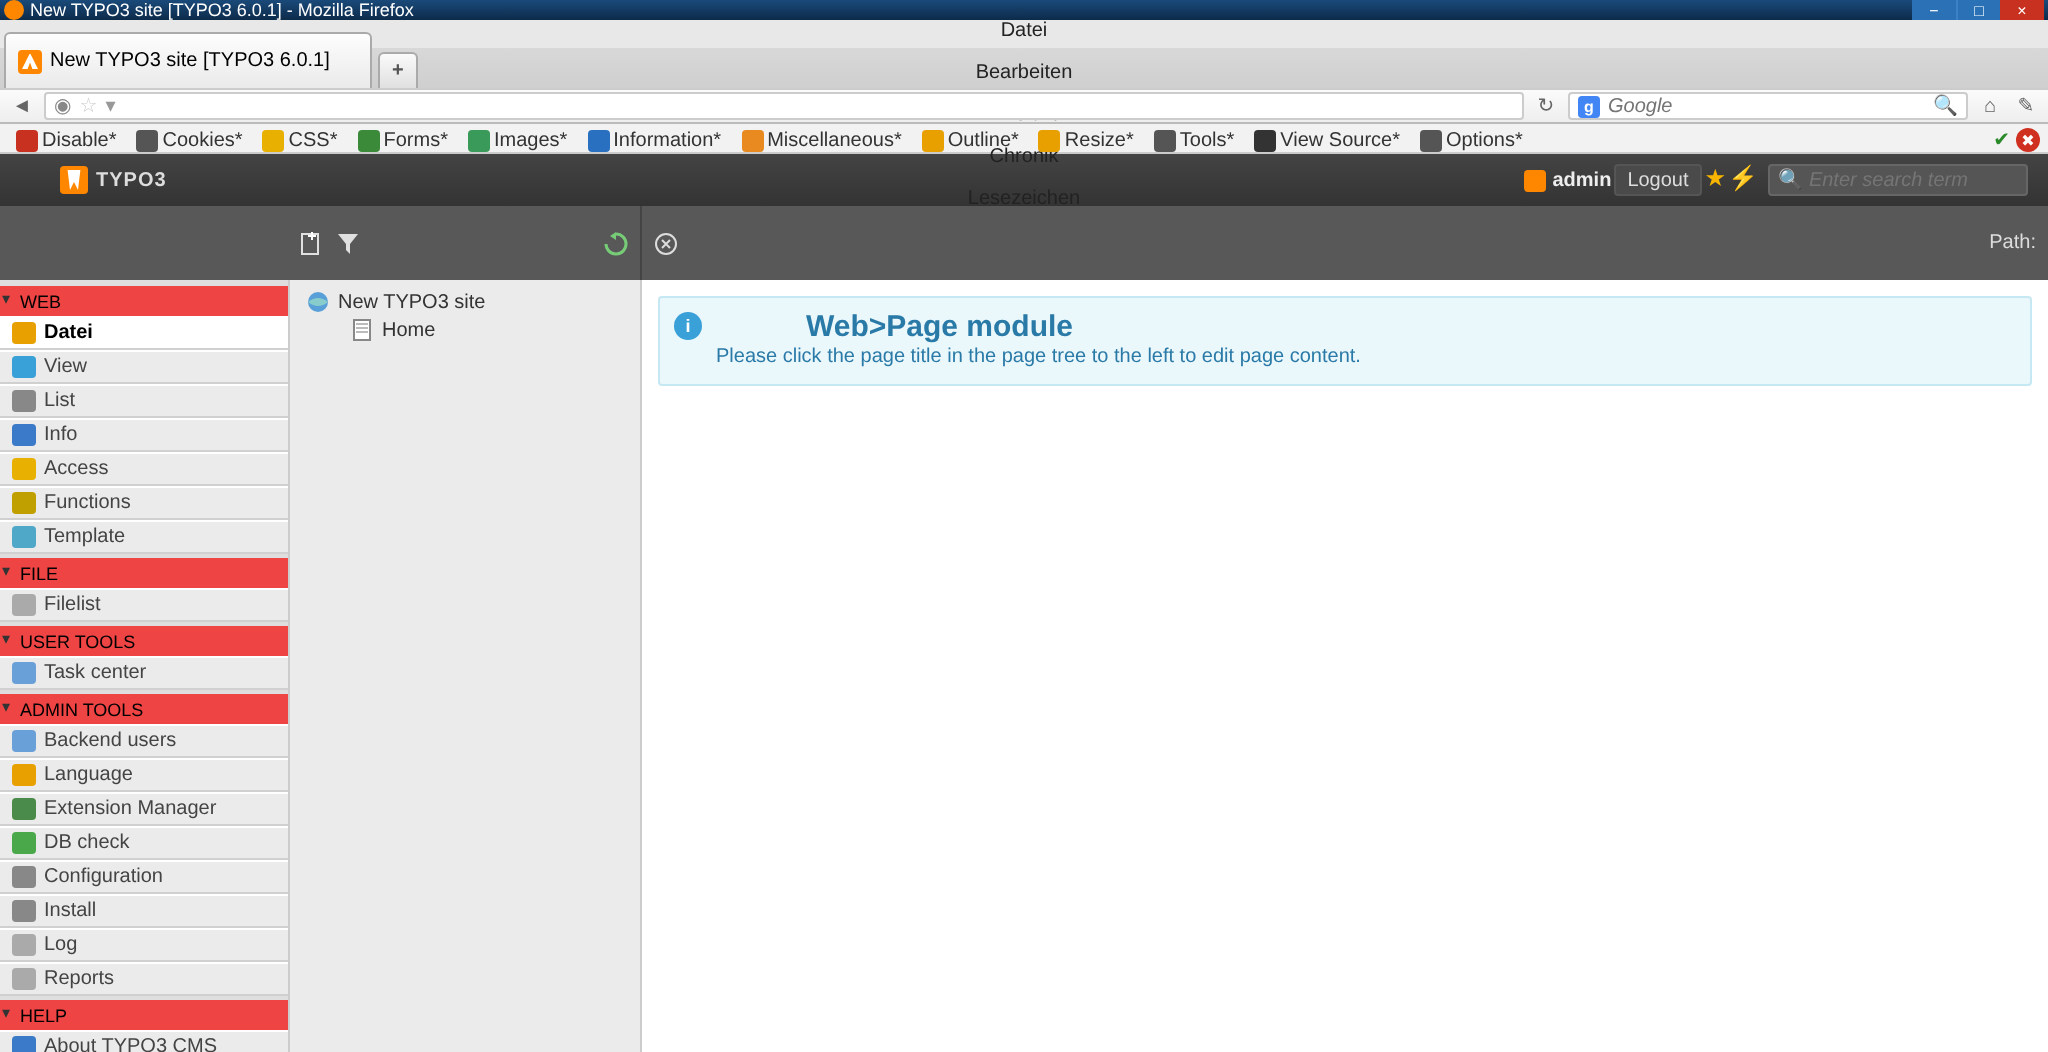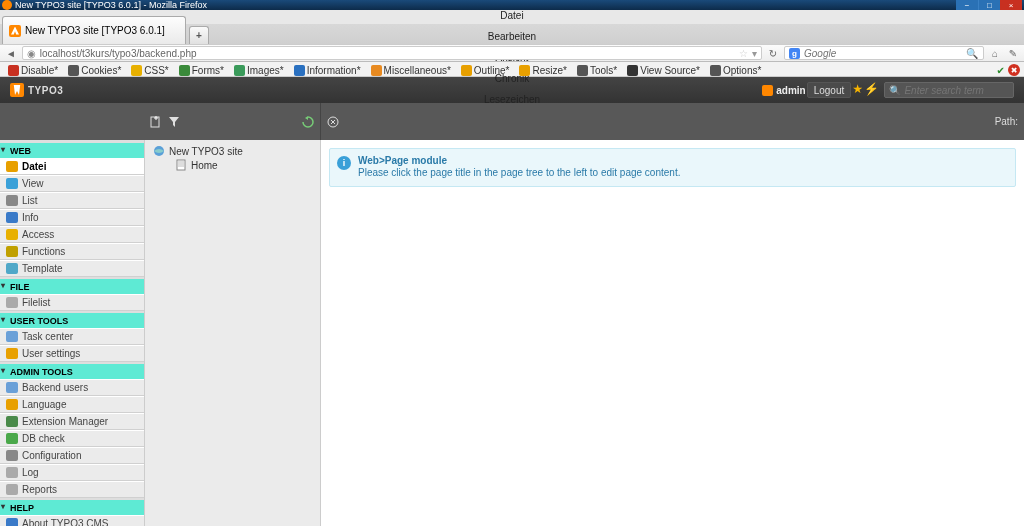--- a/index.html
+++ b/index.html
@@ -39,21 +39,21 @@
   
   .dev-toolbar { height:15px; background:#f2f2f2; border-bottom:1px solid #ccc; display:flex; align-items:flex-end; padding:0 4px; gap:2px; font-size:10px; color:#333; }
   .dev-item { display:flex; align-items:center; gap:2px; padding:0 4px; }
   .dev-item .di { width:11px; height:11px; border-radius:2px; display:inline-block; }
   .dev-toolbar .right { margin-left:auto; display:flex; gap:3px; align-items:center; }
   .chk { color:#2a8a2a; }
   .red-circle { width:12px; height:12px; background:#d03020; border-radius:50%; color:#fff; display:inline-flex; align-items:center; justify-content:center; font-size:8px; }
 
   
   .t3-topbar { height:26px; background:linear-gradient(#444,#333); display:flex; align-items:center; padding:0 10px; }
-  .t3-logo { display:flex; align-items:center; gap:4px; color:#ddd; font-size:13px; font-weight:bold; letter-spacing:0.5px; }
+  .t3-logo { display:flex; align-items:center; gap:4px; color:#ddd; font-size:13px; font-weight:bold; letter-spacing:0.5px;margin-left:20px; }
   .t3-logo .mark { width:14px; height:14px; background:#ff8700; border-radius:2px; position:relative; }
   .t3-logo .mark::after { content:""; position:absolute; left:3px; top:2px; width:8px; height:10px; background:#fff; clip-path: polygon(10% 0, 90% 0, 75% 100%, 50% 60%, 25% 100%); }
   .t3-top-right { margin-left:auto; display:flex; gap:1px; }
   .t3-user { color:#eee; font-size:10px; display:flex; align-items:center; gap:3px; }
   .t3-user .ui { width:11px; height:11px; background:#ff8700; border-radius:2px; }
   .t3-logout { background:#4a4a4a; border:1px solid #555; color:#ddd; padding:1px 6px; border-radius:2px; font-size:10px; }
   .t3-top-right .star { color:#f8b500; font-size:12px; }
   .t3-top-right .bolt { color:#f8c500; font-size:12px; }
   .t3-search { width:130px; height:16px; background:#555; border:1px solid #666; border-radius:2px; display:flex; align-items:center; padding:0 4px; gap:3px; margin-left:4px; }
   .t3-search input { background:transparent; border:none; outline:none; color:#aaa; font-style:italic; width:100%; font-size:10px; }
@@ -64,35 +64,35 @@
   .t3-secondbar .col-mod { width:144px; background:#585858; }
   .t3-secondbar .col-tree { width:176px; background:#585858; display:flex; align-items:center; padding:0 6px; gap:6px; justify-content:space-between; }
   .t3-secondbar .col-content { flex:1; background:#585858; display:flex; align-items:center; padding:0 6px; border-left:1px solid #444; position:relative; }
   .t3-secondbar .icon { width:12px; height:12px; color:#e0e0e0; display:inline-flex; align-items:center; justify-content:center; }
   .path-label { position:absolute; right:6px; color:#ddd; font-size:10px; }
 
   
   .t3-body { display:flex; height:calc(526px - 10px - 14px - 20px - 18px - 15px - 26px - 19px); }
   .module-menu { width:144px; background:#dedede; overflow:auto; padding-top:3px; }
   .mm-group { margin-bottom:2px; }
-  .mm-header { background:#5eead4; color:#000; font-weight:bold; font-size:9px; padding:3px 4px 2px 10px; position:relative; }
+  .mm-header { background:#ef4444; color:#000; font-weight:normal; font-size:9px; padding:3px 4px 2px 10px; position:relative; }
   .mm-header::before { content:"▾"; position:absolute; left:1px; top:2px; font-size:8px; color:#333; }
   .mm-item { background:#ebebeb; border-top:1px solid #fff; border-bottom:1px solid #d0d0d0; padding:2px 4px 2px 22px; position:relative; color:#444; font-size:10px; }
   .mm-item.active { background:#fff; font-weight:bold; color:#000; }
   .mm-item .mi { position:absolute; left:6px; top:2px; width:12px; height:11px; border-radius:2px; }
 
   .page-tree { width:176px; background:#ebebeb; border-left:1px solid #ccc; padding:4px 2px; }
   .tree-node { display:flex; align-items:center; gap:4px; padding:1px 2px 1px 6px; color:#333; font-size:10px; }
   .tree-node .ti { width:12px; height:12px; display:inline-flex; align-items:center; justify-content:center; }
   .tree-sub { padding-left:22px; }
 
   .content-area { flex:1; background:#fff; border-left:1px solid #ccc; padding:8px; }
   .info-box { background:#eaf7fb; border:1px solid #c5e8f3; border-radius:2px; padding:6px 8px 8px 28px; position:relative; }
   .info-box .info-icon { position:absolute; left:7px; top:7px; width:14px; height:14px; background:#3aa0d8; border-radius:50%; color:#fff; display:flex; align-items:center; justify-content:center; font-weight:bold; font-size:9px; }
-  .info-box .title { color:#2a7aa8; font-weight:bold; font-size:10px; }
+  .info-box .title { color:#2a7aa8; font-weight:bold; font-size:15px;margin-left:45px; }
   .info-box .msg { color:#2a7aa8; font-size:10px; margin-top:1px; }
 
   .blurred-bg { position:absolute; left:180px; top:24px; right:0; height:28px; background:linear-gradient(90deg,#e8e8e8,#f5f5f5); filter:blur(2px); opacity:0.4; z-index:-1; }
 </style>
 </head>
 <body>
 
 <div class="window-titlebar">
   <div class="left">
     <span style="width:10px;height:10px;background:#ff8700;border-radius:50%"></span>
@@ -122,21 +122,20 @@
     <span class="fav"></span>
     <span>New TYPO3 site [TYPO3 6.0.1]</span>
   </div>
   <div class="tab-plus">+</div>
 </div>
 
 <div class="nav-bar">
   <span class="nav-icon">◄</span>
   <div class="url-bar">
     <span class="lock">◉</span>
-    <input value="localhost/t3kurs/typo3/backend.php" style="">
     <span class="star-nav">☆</span>
     <span style="color:#999">▾</span>
   </div>
   <span class="nav-icon">↻</span>
   <div class="search-bar">
     <span style="width:11px;height:11px;background:#4285f4;border-radius:2px;color:#fff;display:inline-flex;align-items:center;justify-content:center;font-size:8px;font-weight:bold">g</span>
     <input placeholder="Google" style="">
     <span style="color:#888">🔍</span>
   </div>
   <div class="nav-right-icons">
@@ -267,29 +266,29 @@
         <div class="mm-item"><span class="mi" style="background: rgb(192, 160, 0);"></span><span>Functions</span></div>
         <div class="mm-item"><span class="mi" style="background: rgb(80, 168, 200);"></span><span>Template</span></div>
       </div>
       <div class="mm-group">
         <div class="mm-header">FILE</div>
         <div class="mm-item"><span class="mi" style="background: rgb(170, 170, 170);"></span><span>Filelist</span></div>
       </div>
       <div class="mm-group">
         <div class="mm-header">USER TOOLS</div>
         <div class="mm-item"><span class="mi" style="background: rgb(106, 160, 216);"></span><span>Task center</span></div>
-        <div class="mm-item"><span class="mi" style="background: rgb(232, 160, 0);"></span><span>User settings</span></div>
       </div>
       <div class="mm-group">
         <div class="mm-header">ADMIN TOOLS</div>
         <div class="mm-item"><span class="mi" style="background: rgb(106, 160, 216);"></span><span>Backend users</span></div>
         <div class="mm-item"><span class="mi" style="background: rgb(232, 160, 0);"></span><span>Language</span></div>
         <div class="mm-item"><span class="mi" style="background: rgb(74, 138, 74);"></span><span>Extension Manager</span></div>
         <div class="mm-item"><span class="mi" style="background: rgb(74, 168, 74);"></span><span>DB check</span></div>
         <div class="mm-item"><span class="mi" style="background: rgb(136, 136, 136);"></span><span>Configuration</span></div>
+        <div class="mm-item"><span class="mi" style="background: rgb(136, 136, 136);"></span><span>Install</span></div>
         <div class="mm-item"><span class="mi" style="background: rgb(170, 170, 170);"></span><span>Log</span></div>
         <div class="mm-item"><span class="mi" style="background: rgb(170, 170, 170);"></span><span>Reports</span></div>
       </div>
       <div class="mm-group">
         <div class="mm-header">HELP</div>
         <div class="mm-item"><span class="mi" style="background: rgb(58, 122, 200);"></span><span>About TYPO3 CMS</span></div>
       </div>
     </div>
 
   <div class="page-tree">

